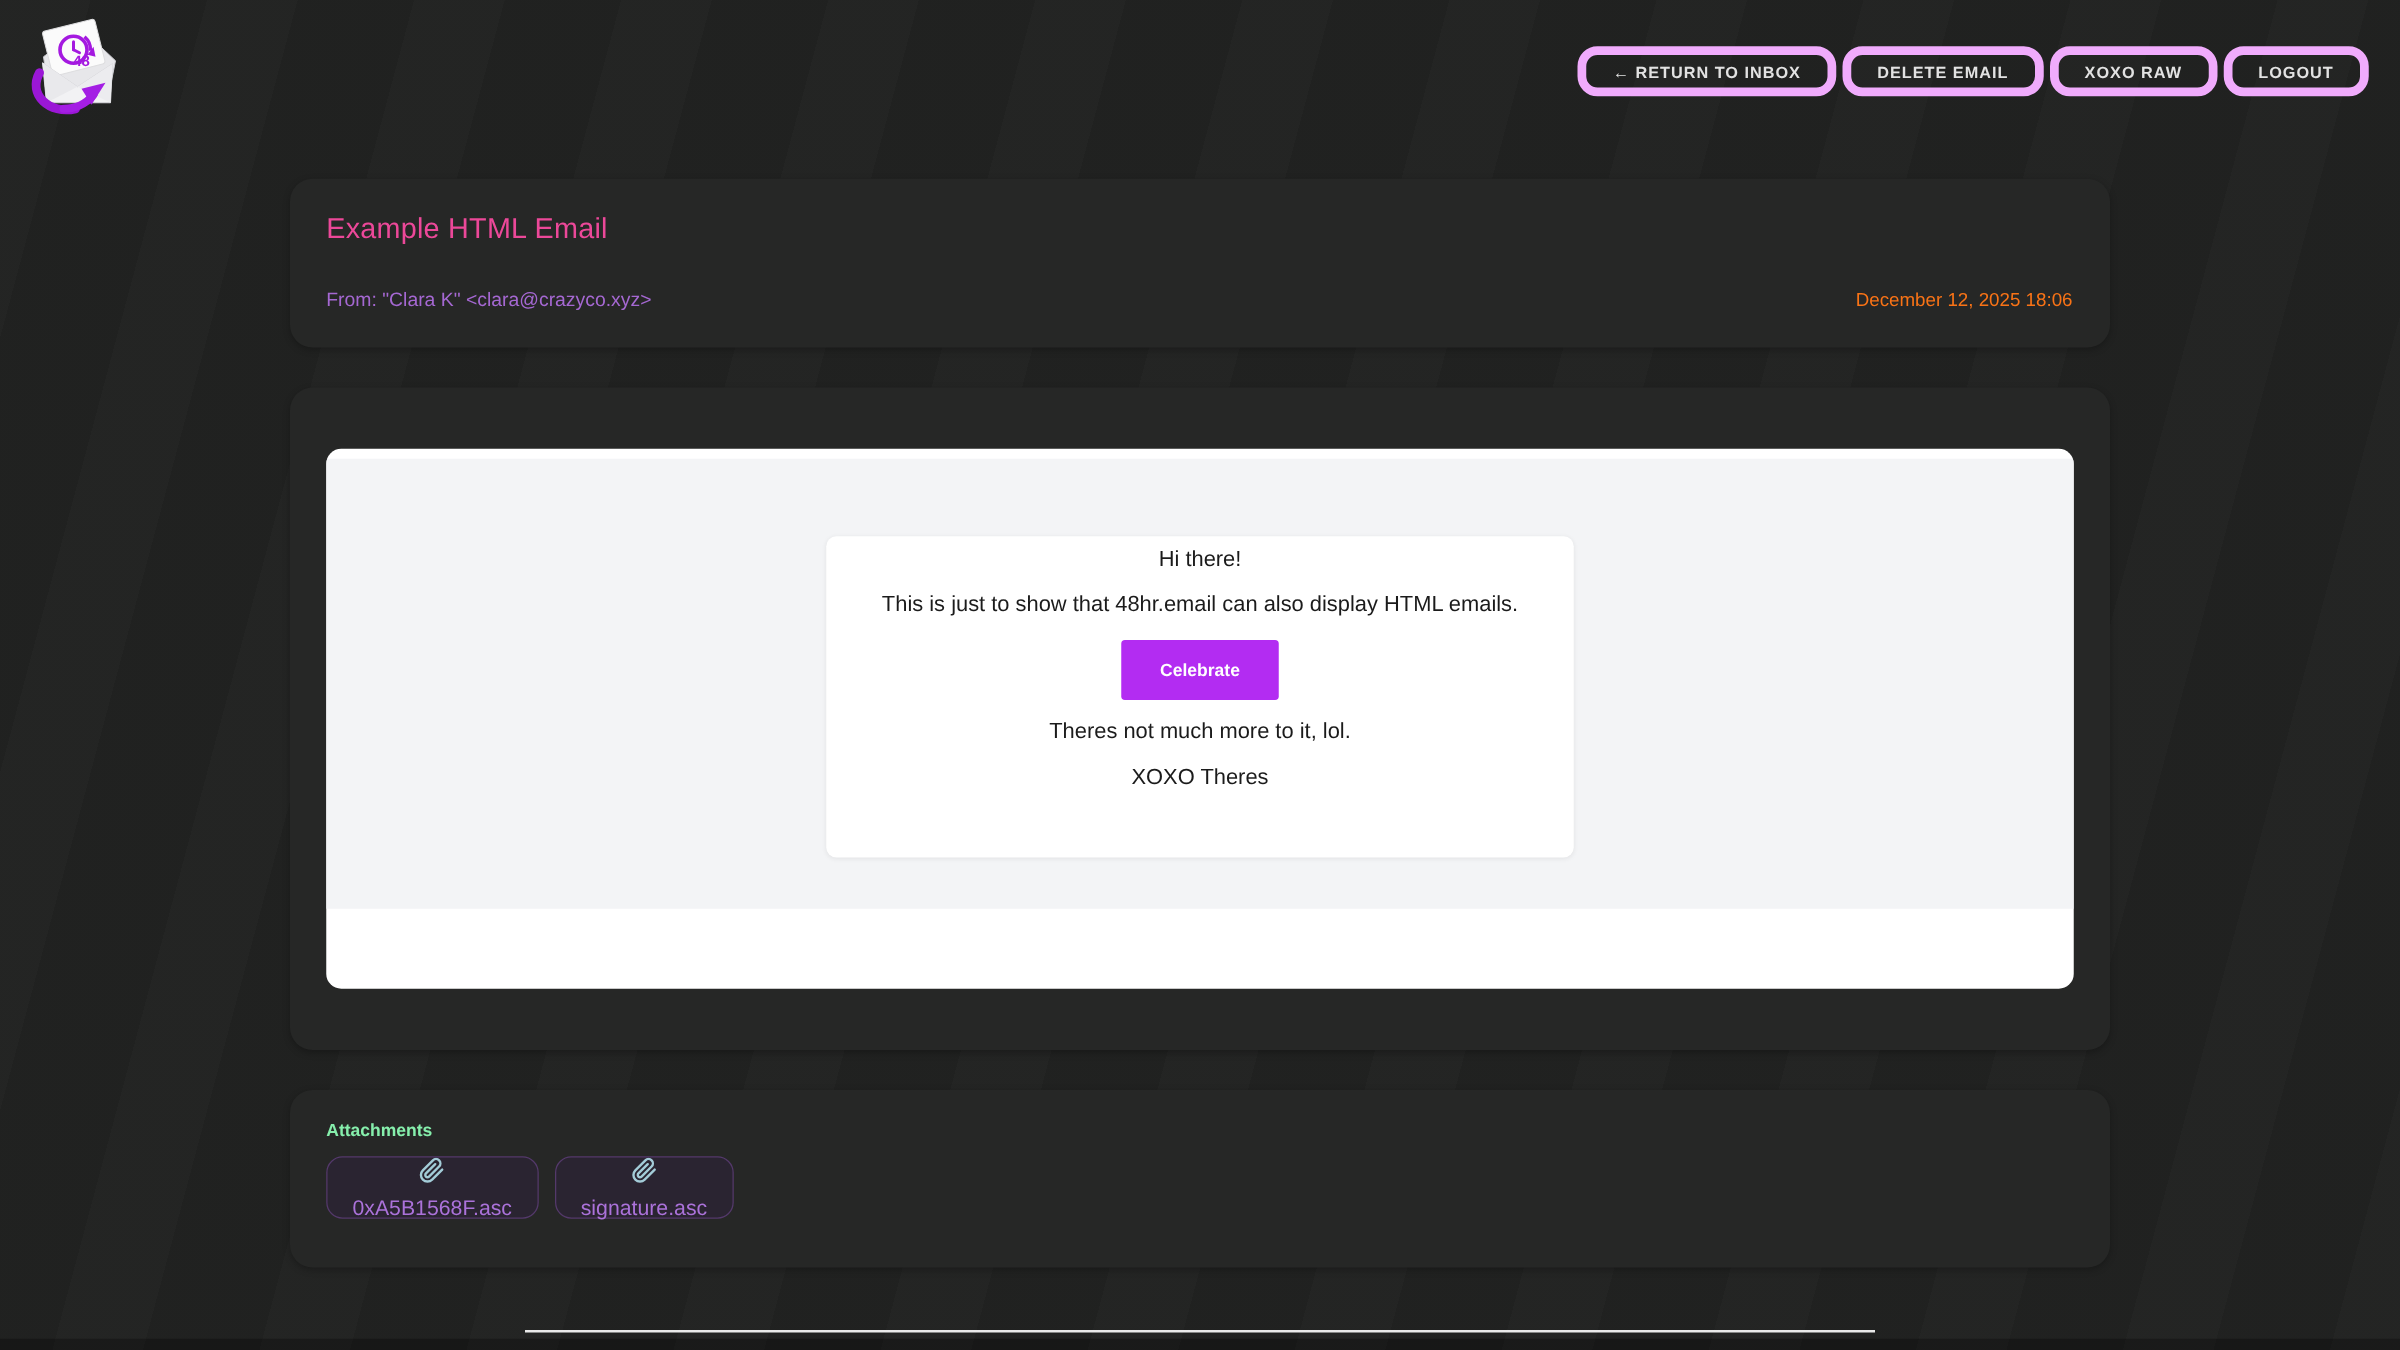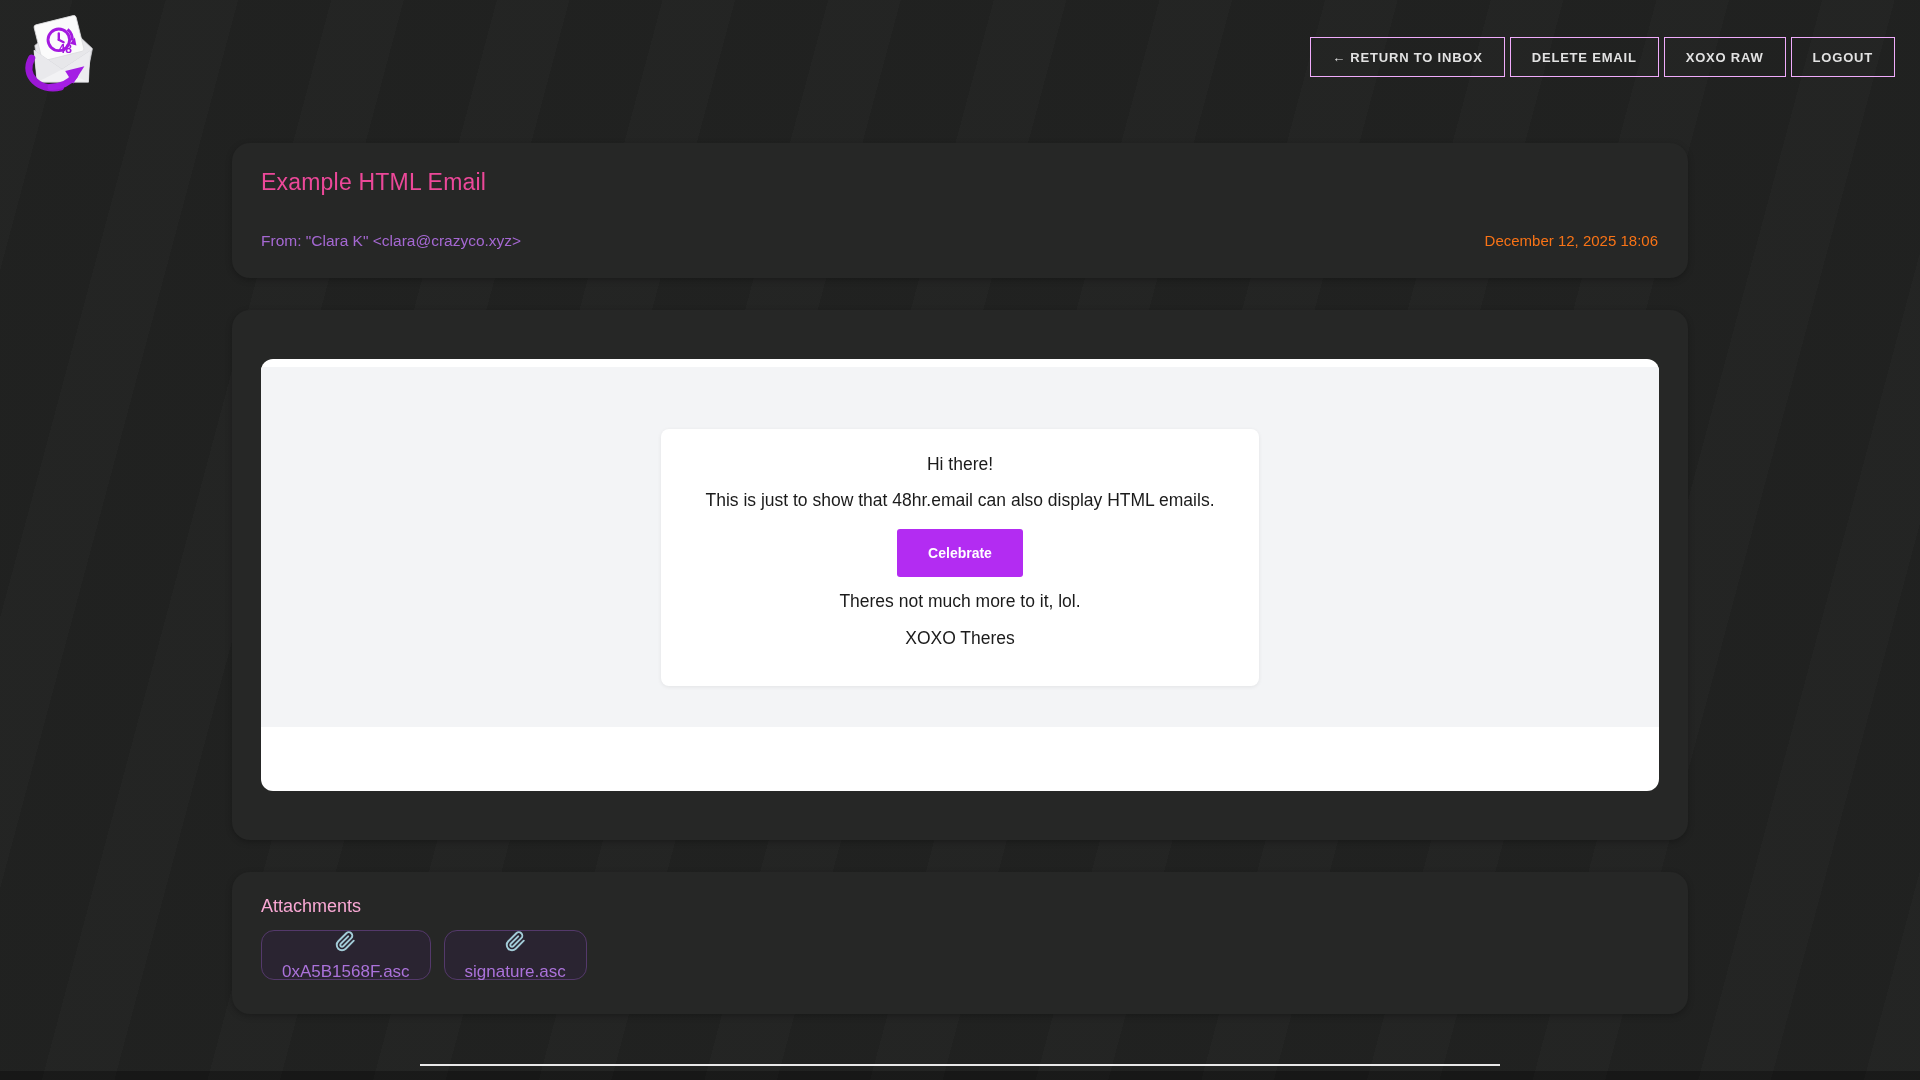--- a/index.html
+++ b/index.html
@@ -19,21 +19,21 @@
     cursor:pointer;
   }
   .nav {
     position:absolute; top:37px; right:25px;
     display:flex; gap:5px;
   }
   .nav-btn {
     height:40px; padding:0 21px;
     display:flex; align-items:center; justify-content:center;
     background:transparent;
-    border:1px solid #f0abfc; border-radius:0;
+    border:7px solid #f0abfc; border-radius:16px;
     color:#e2e2e2; font-family:"Liberation Sans",sans-serif;
     font-size:13px; font-weight:bold; letter-spacing:0.8px;
     white-space:nowrap; cursor:pointer;
   }
 
   
   .main { width:1456px; margin:0 auto; padding-top:143px; }
   .card {
     background:#262726;
     border-radius:18px;
@@ -54,38 +54,38 @@
   .body-card { margin-top:32px; height:530px; padding:49px 29px; }
   .iframe-wrap {
     width:100%; height:432px; background:#ffffff;
     border-radius:12px; overflow:hidden; padding-top:8px;
   }
   .email-gray { background:#f3f4f6; height:360px; }
   .email-content {
     width:598px; height:257px; margin:0 auto; position:relative; top:62px;
     background:#ffffff; border-radius:8px;
     box-shadow:0 1px 4px rgba(0,0,0,0.07);
-    text-align:center; padding-top:24px;
+    text-align:center; padding-top:7px;
     color:#1b1b1b;
   }
   .email-content p { font-size:17.5px; line-height:22px; }
   .ec-line1 { margin-top:14px; }
   .celebrate-btn {
     display:block; margin:18px auto 0;
     width:126px; height:48px;
     background:#b32cf2; border:none; border-radius:3px;
     color:#ffffff; font-family:"Liberation Sans",sans-serif;
     font-size:14px; font-weight:bold; cursor:pointer;
   }
   .ec-line2 { margin-top:13px; }
   .ec-signoff { margin-top:15px; }
 
   
   .attach-card { margin-top:32px; height:142px; padding:24px 29px; }
-  .attach-label { color:#f9a8d4; font-size:18px; }
+  .attach-label { color:#86efac; font-size:14px;font-weight:bold; }
   .attach-row { display:flex; gap:13px; margin-top:13px; }
   .attach-pill {
     height:50px; padding:0 20px;
     display:flex; align-items:center; gap:10px;
     background:#2a2431;
     border:1px solid #54396b; border-radius:13px;
     color:#ab72da; font-size:17px; cursor:pointer;
     font-family:"Liberation Sans",sans-serif;
     flex-direction:column;
   }

